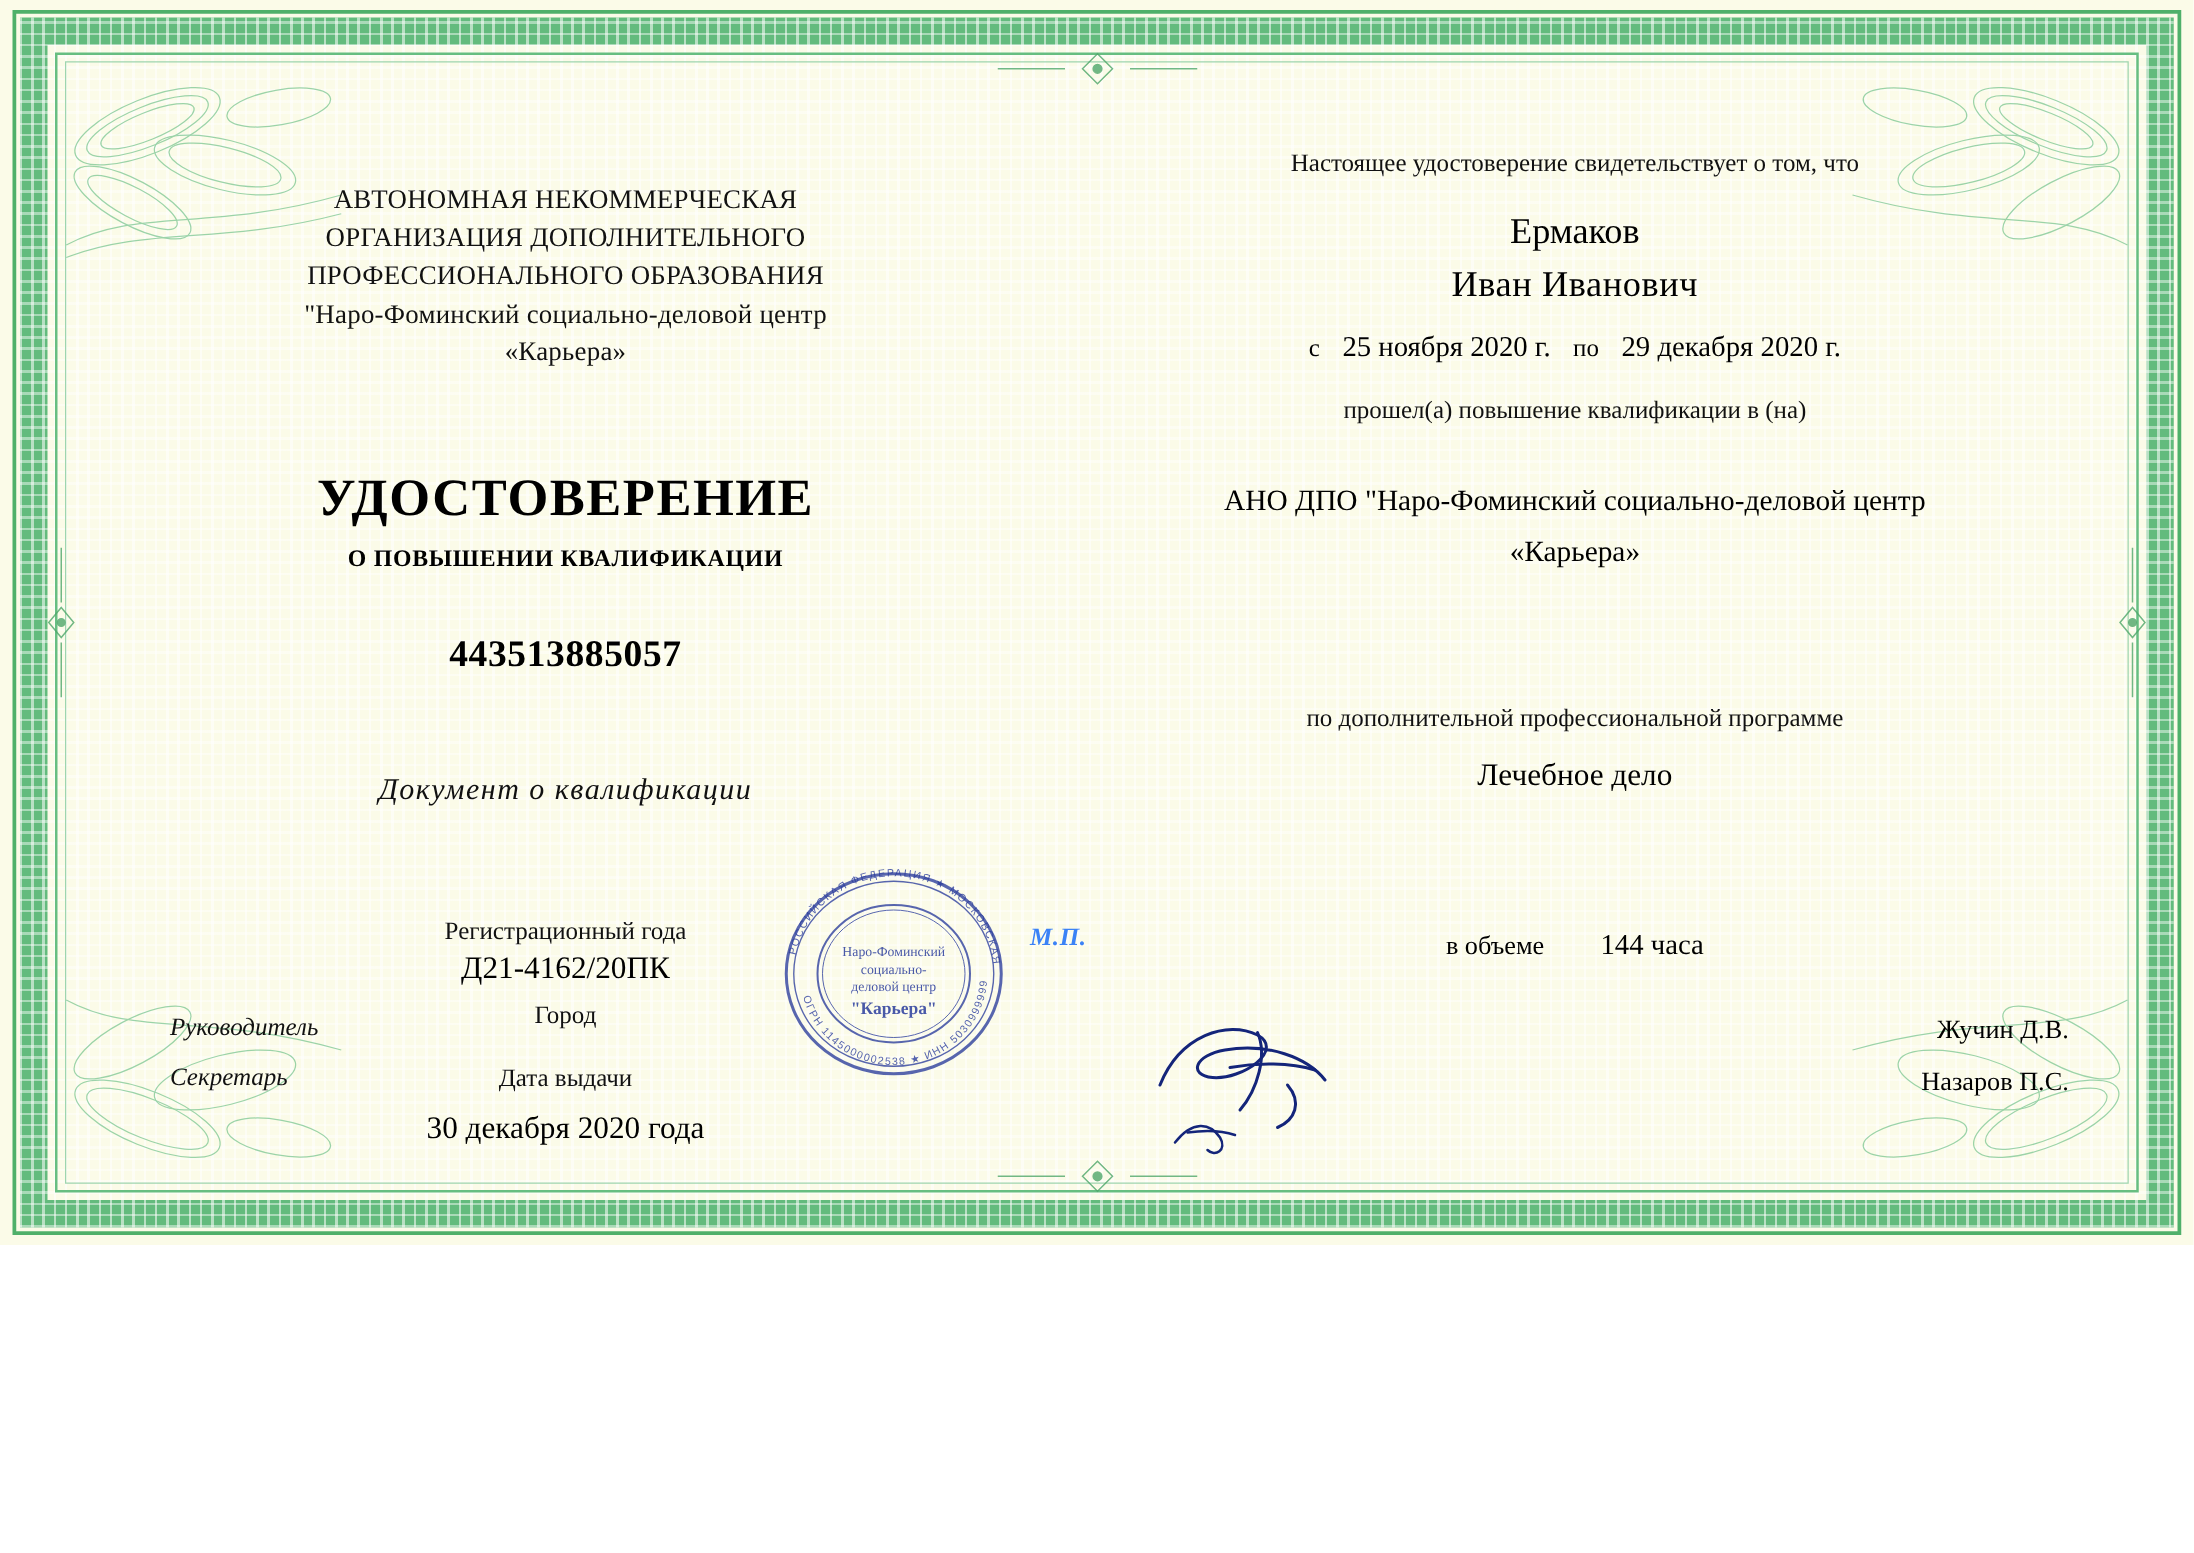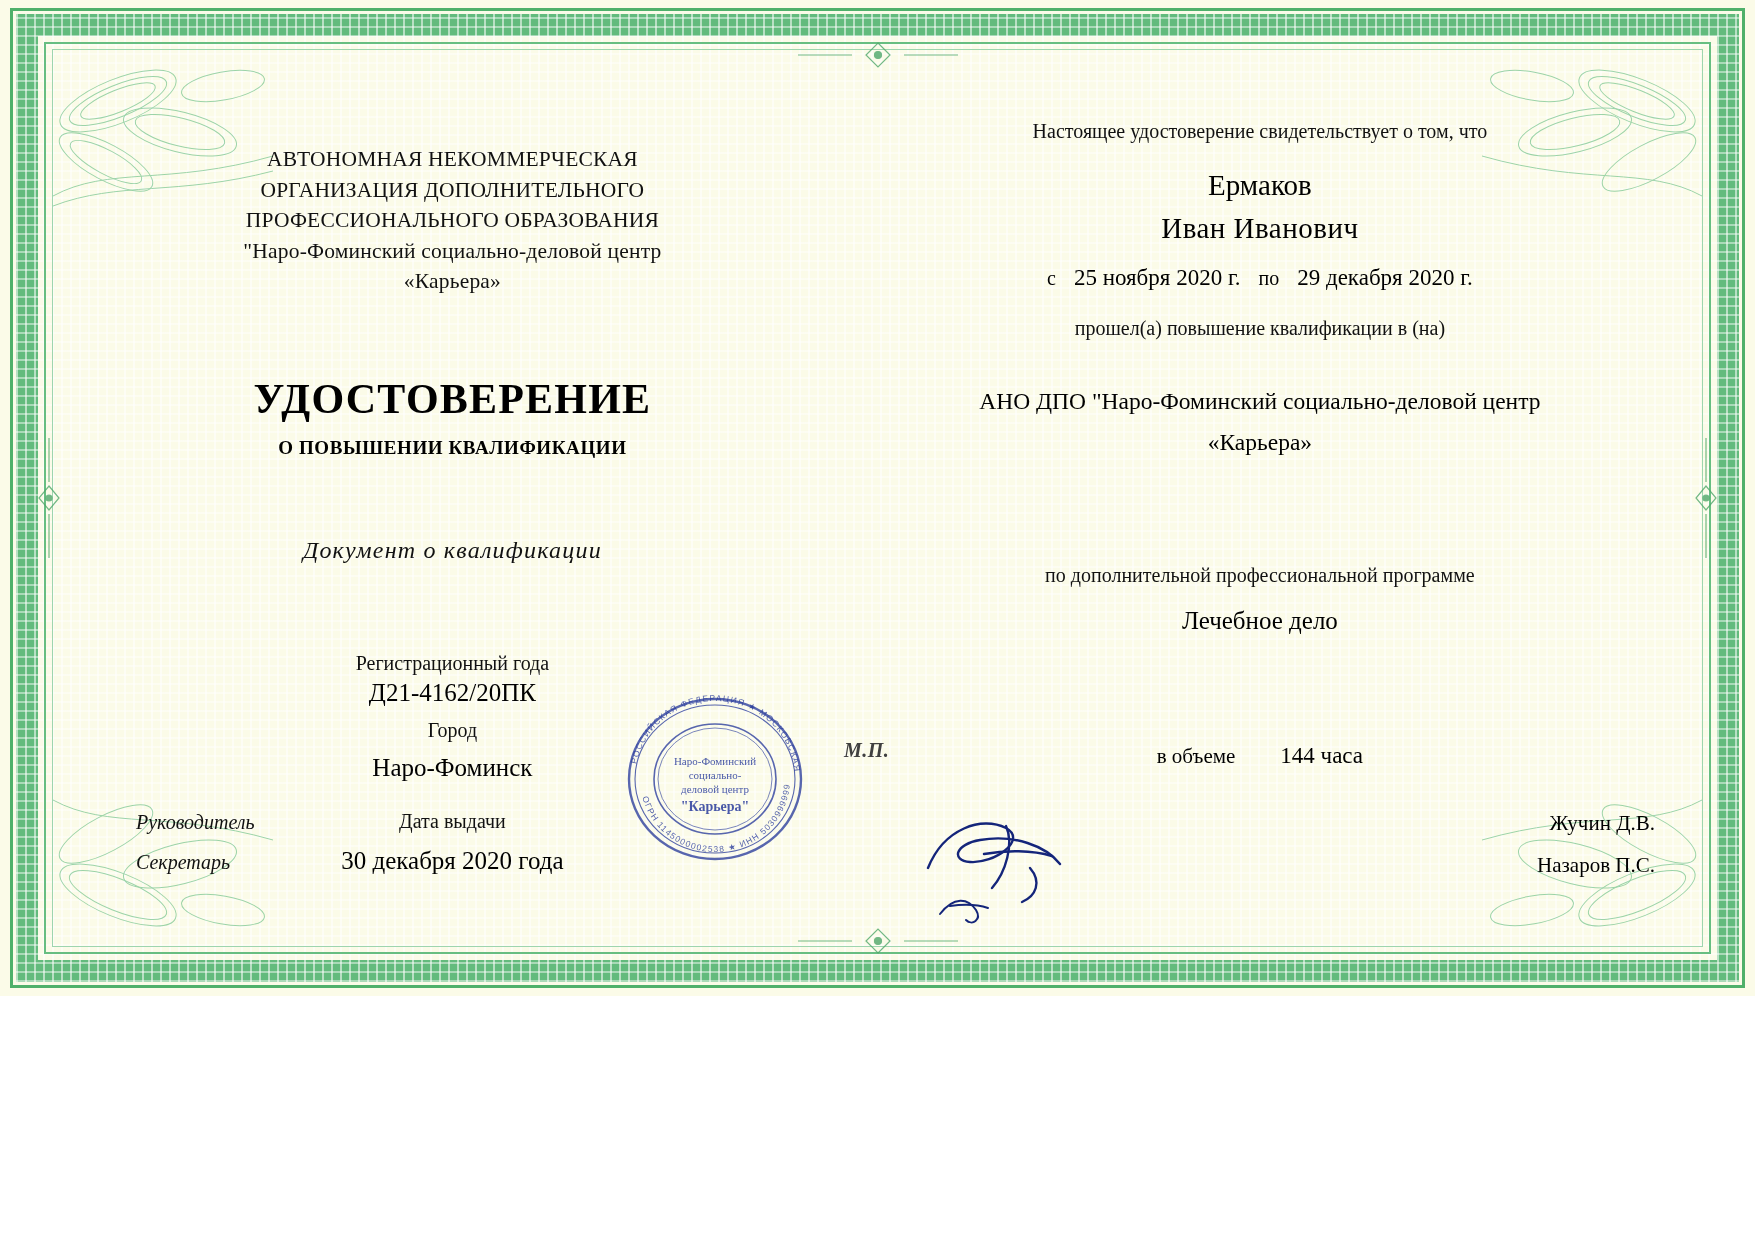--- a/index.html
+++ b/index.html
@@ -283,23 +283,22 @@
     pointer-events: none;
   }
   .mp-label {
     position: absolute;
     left: 49.5%;
     bottom: 176px;
     transform: translateX(-100%);
     font-size: 20px;
     font-weight: bold;
     font-style: italic;
-    color: #404040;
+    color: #3b82f6;
     letter-spacing: .5px;
-    margin-left: 20px;
   }
 </style>
 </head>
 <body>
 
 <div class="certificate">
 
   <div class="border-outer"></div>
   <div class="border-band"></div>
   <div class="border-inner-line"></div>
@@ -387,27 +386,27 @@
       <div class="org-name">
         <div class="org-line-upper">АВТОНОМНАЯ НЕКОММЕРЧЕСКАЯ</div>
         <div class="org-line-upper">ОРГАНИЗАЦИЯ ДОПОЛНИТЕЛЬНОГО</div>
         <div class="org-line-upper">ПРОФЕССИОНАЛЬНОГО ОБРАЗОВАНИЯ</div>
         <div>"Наро-Фоминский социально-деловой центр</div>
         <div>«Карьера»</div>
       </div>
 
       <div class="title-main">УДОСТОВЕРЕНИЕ</div>
       <div class="title-sub">О ПОВЫШЕНИИ КВАЛИФИКАЦИИ</div>
+      <div class="blank-number">443513885057</div>
       <div class="doc-kind">Документ о квалификации</div>
 
       <div class="reg-label">Регистрационный года</div>
       <div class="reg-value">Д21-4162/20ПК</div>
 
       <div class="city-label">Город</div>
-      <div class="city-value">Наро-Фоминск</div>
 
       <div class="date-label">Дата выдачи</div>
       <div class="date-value">30 декабря 2020 года</div>
     </div>
 
     <div class="col-right">
       <div class="attest-line">Настоящее удостоверение свидетельствует о том, что</div>
       <div class="person-last">Ермаков</div>
       <div class="person-first">Иван Иванович</div>
 

